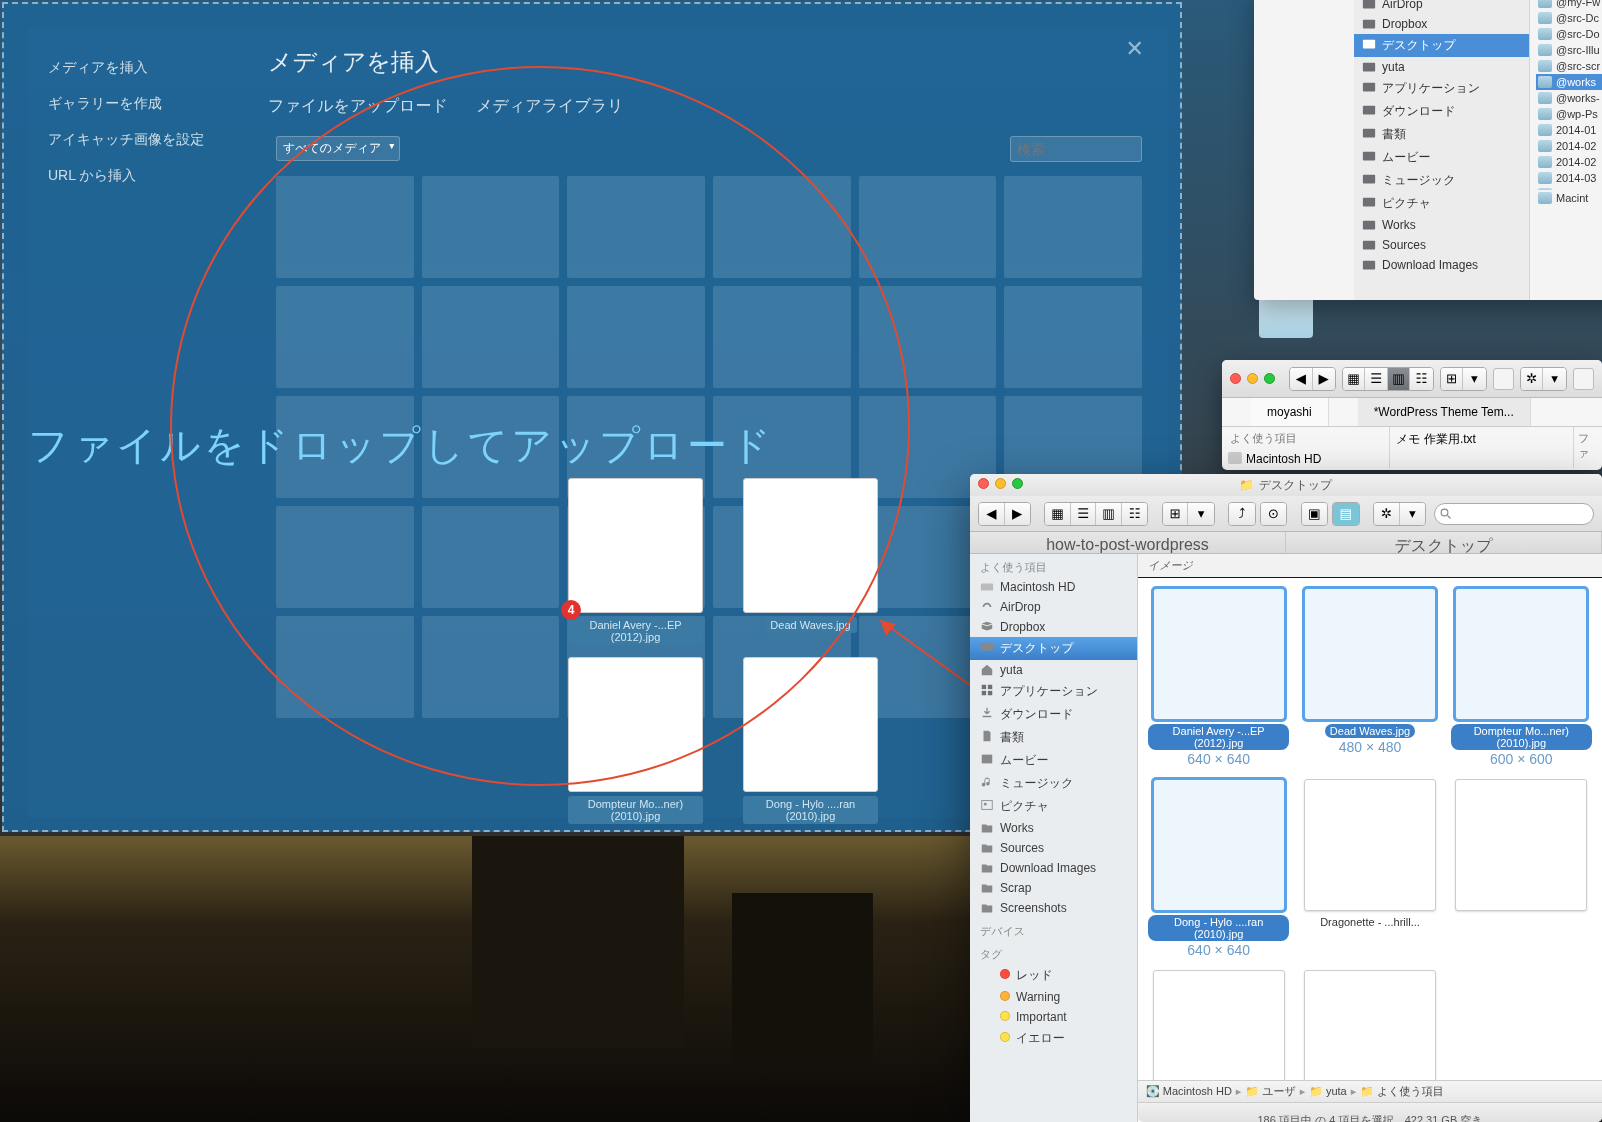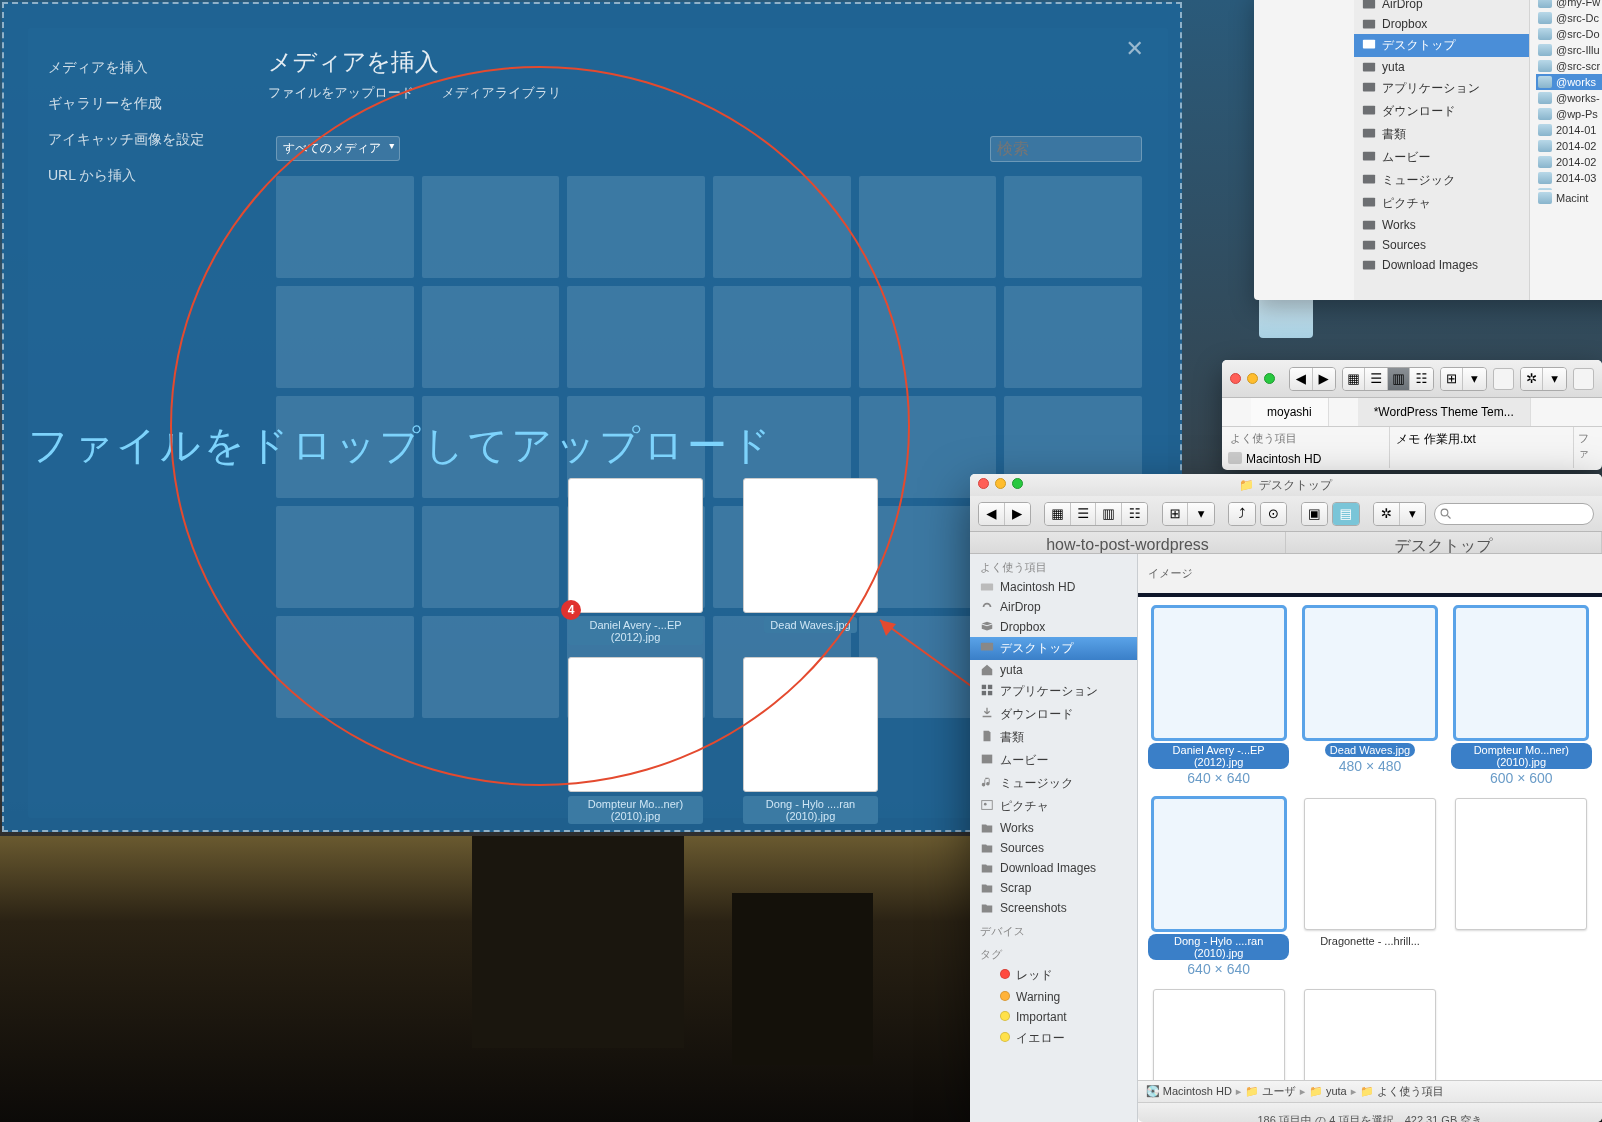--- a/index.html
+++ b/index.html
@@ -5,26 +5,26 @@
 * { margin: 0; padding: 0; box-sizing: border-box; font-family: "Hiragino Kaku Gothic Pro", "Helvetica Neue", sans-serif; }
 body { width: 1602px; height: 1122px; position: relative; background: linear-gradient(180deg, #2a5a7a 0%, #3a3a3a 60%, #1a1a1a 100%); overflow: hidden; }
 
 
 .wp-modal { position: absolute; left: 2px; top: 2px; width: 1180px; height: 830px; border: 2px dashed rgba(255,255,255,.5); background: rgba(30,100,150,.92); }
 .wp-inner { position: absolute; left: 24px; top: 24px; right: 12px; bottom: 12px; background: rgba(38,110,160,.2); border-radius: 3px; }
 .wp-close { position: absolute; right: 24px; top: 8px; color: rgba(255,255,255,.55); font-size: 22px; cursor: pointer; }
 .wp-side { position: absolute; left: 14px; top: 22px; width: 190px; }
 .wp-side a { display: block; padding: 9px 6px; color: rgba(255,255,255,.78); font-size: 14px; text-decoration: none; }
 .wp-title { position: absolute; left: 240px; top: 18px; color: rgba(255,255,255,.88); font-size: 24px; }
-.wp-tabs { position: absolute; left: 240px; top: 56px; color: rgba(255,255,255,.8); font-size: 13px; }
+.wp-tabs { position: absolute; left: 240px; top: 68px; color: rgba(255,255,255,.8); font-size: 16px; }
 .wp-tabs span { margin-right: 24px; }
 .wp-filters { position: absolute; left: 248px; top: 108px; display:flex; align-items:center; gap: 12px; }
 .wp-filters .sel { background: rgba(255,255,255,.12); border:1px solid rgba(255,255,255,.25); color: #fff; font-size:12px; padding: 3px 18px 3px 6px; border-radius:3px; position:relative; }
 .wp-filters .sel::after { content:"▾"; position:absolute; right:5px; top:3px; font-size:10px; }
-.wp-search { position: absolute; right: 26px; top: 108px; width: 152px; height: 26px; background: rgba(255,255,255,.12); border:1px solid rgba(255,255,255,.25); border-radius:3px; padding: 0 6px; color:#fff; font-size:16px; }
+.wp-search { position: absolute; right: 26px; top: 108px; width: 132px; height: 26px; background: rgba(255,255,255,.12); border:1px solid rgba(255,255,255,.25); border-radius:3px; padding: 0 6px; color:#fff; font-size:14px; }
 
 .drop-msg { position: absolute; left: 0; right: 0; top: 390px; text-align: left; color: #7dd3fc; font-size: 40px; font-weight: 400; letter-spacing: 3px; }
 
 
 .circle-ann { position: absolute; left: 170px; top: 66px; width: 740px; height: 720px; border: 2px solid #e44a2f; border-radius: 50%; pointer-events: none; }
 .arrow-ann { position: absolute; left: 870px; top: 610px; width: 300px; height: 220px; pointer-events: none; }
 
 
 .drag-grid { position: absolute; left: 540px; top: 450px; display: grid; grid-template-columns: 135px 135px; gap: 12px 40px; }
 .drag-item { text-align: center; }
@@ -80,21 +80,21 @@
 .fg-tabs { display:flex; height:22px; background:linear-gradient(#e6e6e6,#dadada); border-bottom:1px solid #bbb; font-size:16px; }
 .fg-tabs span { flex:1; text-align:center; padding-top:4px; border-right:1px solid #c8c8c8; color:#555; }
 .fg-body { flex:1; display:flex; min-height:0; }
 .fg-side { width:168px; background:#eaedf0; border-right:1px solid #c9cdd1; font-size:12px; overflow:hidden; }
 .fg-side .hdr { color:#888; font-size:11px; padding:6px 10px 2px; }
 .fg-side .it { padding:3px 10px 3px 30px; position:relative; color:#3b3b3b; }
 .fg-side .it.sel { background:linear-gradient(#5aa3e8,#3a7fc8); color:#fff; }
 .fg-side .it .ic { position:absolute; left:10px; top:3px; width:14px; height:14px; }
 .tag-dot { display:inline-block; width:10px; height:10px; border-radius:50%; margin-right:6px; border:1px solid rgba(0,0,0,.15); }
 .fg-main { flex:1; display:flex; flex-direction:column; }
-.fg-sec-hdr { padding:12px 10px; font-size:11px; color:#666; background:#f2f2f2; border-bottom:4px solid #0f172a; }
+.fg-sec-hdr { padding:4px 10px; font-size:11px; color:#666; background:#f2f2f2; border-bottom:1px solid #0f172a;font-style:italic; }
 .fg-grid { flex:1; padding:10px; display:grid; grid-template-columns: repeat(3, 1fr); gap:12px 10px; overflow:hidden; align-content:start; }
 .fg-item { text-align:center; }
 .fg-item .th { width:132px; height:132px; background:#fff; border:1px solid #ccc; border-radius:3px; box-shadow:0 1px 2px rgba(0,0,0,.15); margin:0 auto; }
 .fg-item.sel .th { outline:3px solid #5aa3e8; outline-offset:-1px; background:#eef6fd; }
 .fg-item .nm { margin-top:4px; font-size:11px; padding:1px 5px; border-radius:8px; display:inline-block; color:#333; }
 .fg-item.sel .nm { background:#3a7fc8; color:#fff; }
 .fg-item .dim { font-size:14px; color:#888; }
 .fg-item.sel .dim { color:#6a9cc8; }
 .fg-path { height:22px; border-top:1px solid #ccc; background:linear-gradient(#f4f4f4,#e8e8e8); display:flex; align-items:center; padding:0 8px; font-size:11px; color:#444; gap:4px; }
 .fg-path .chv { color:#999; }

